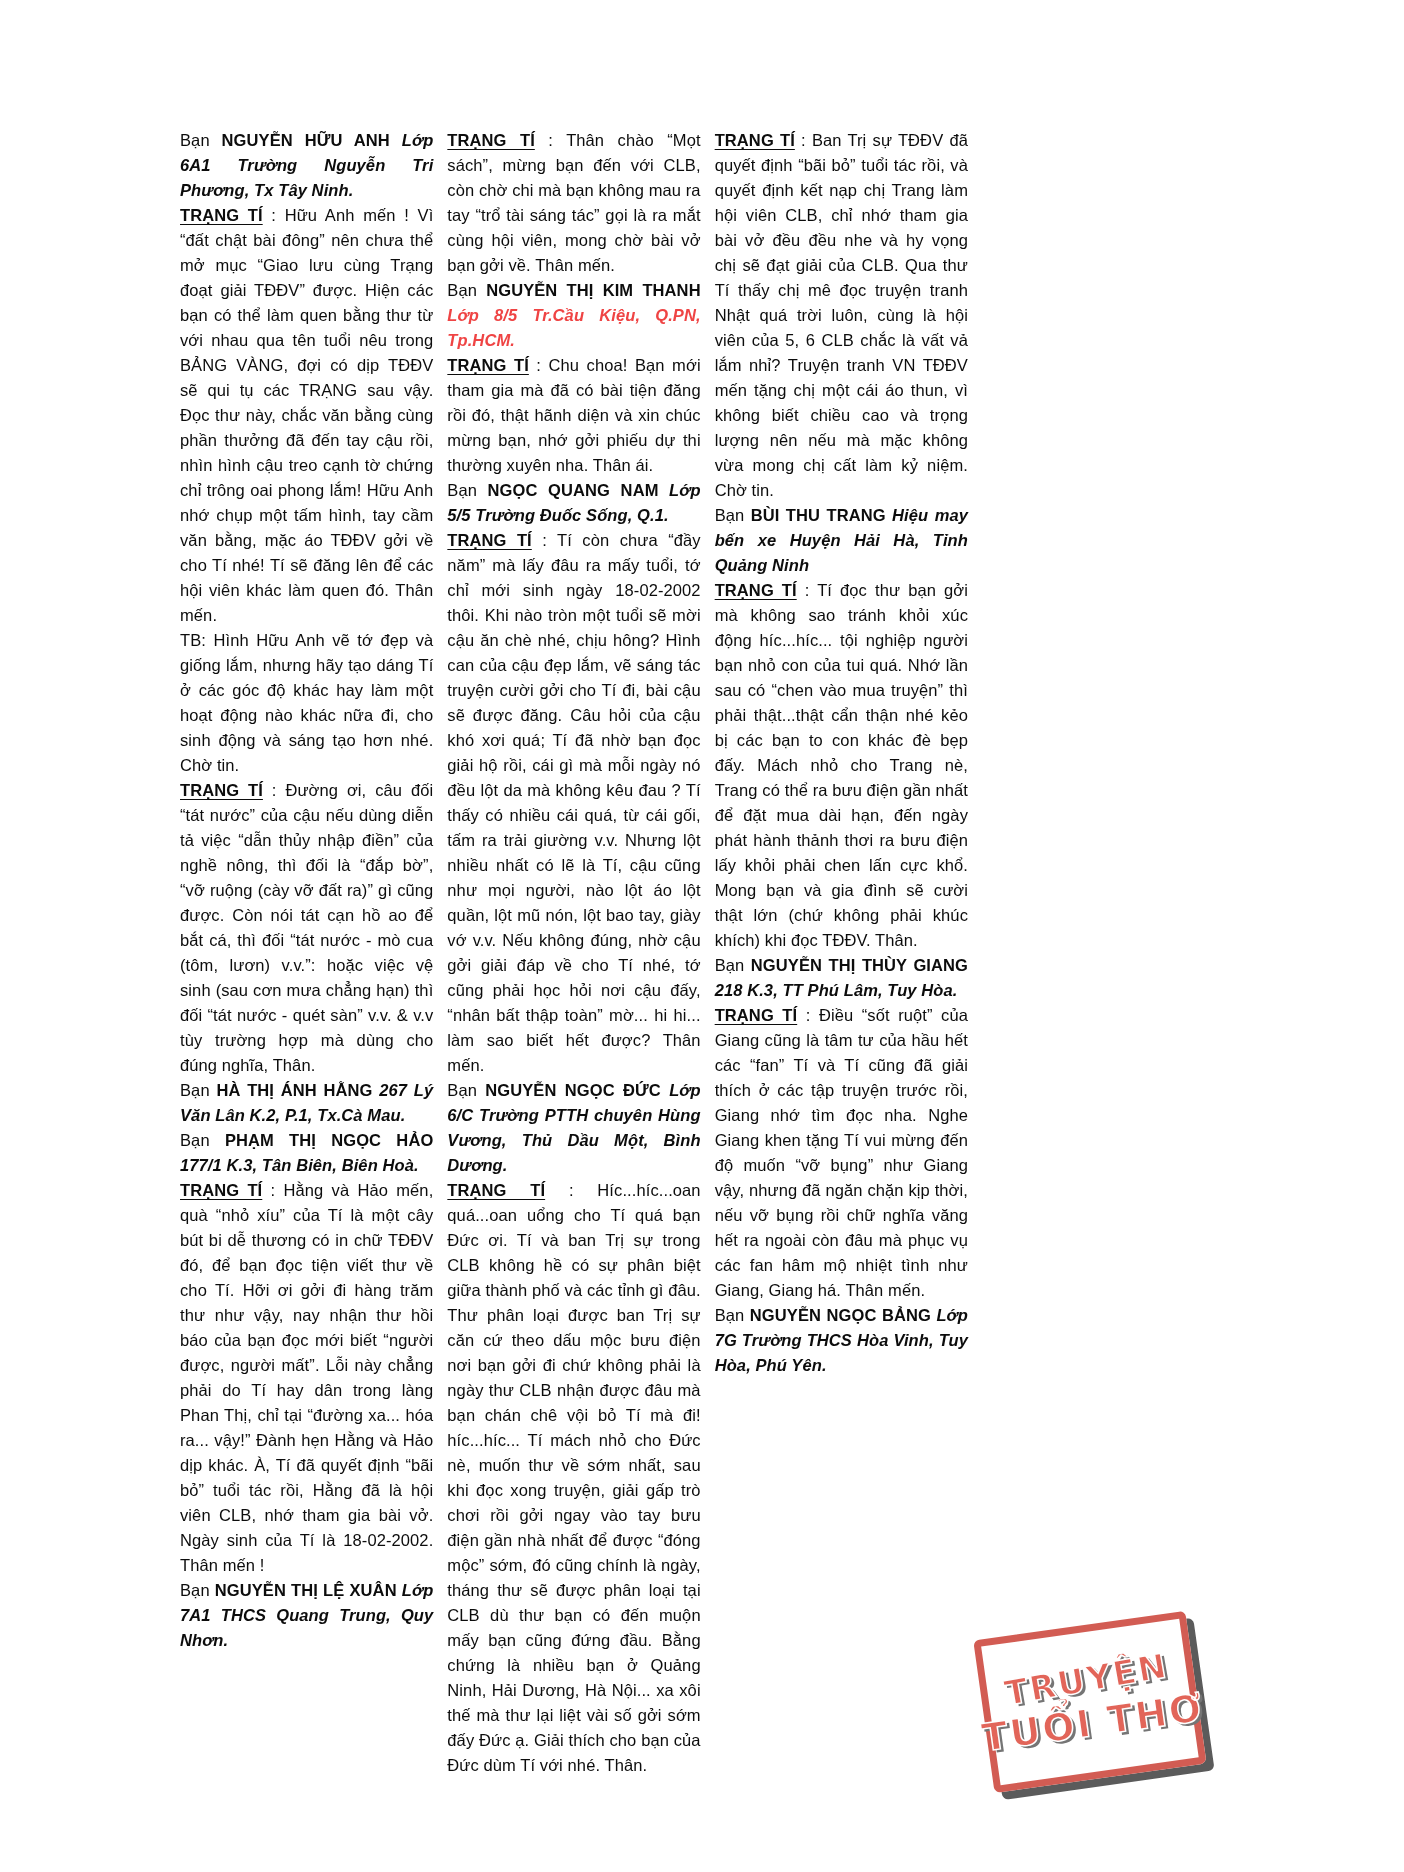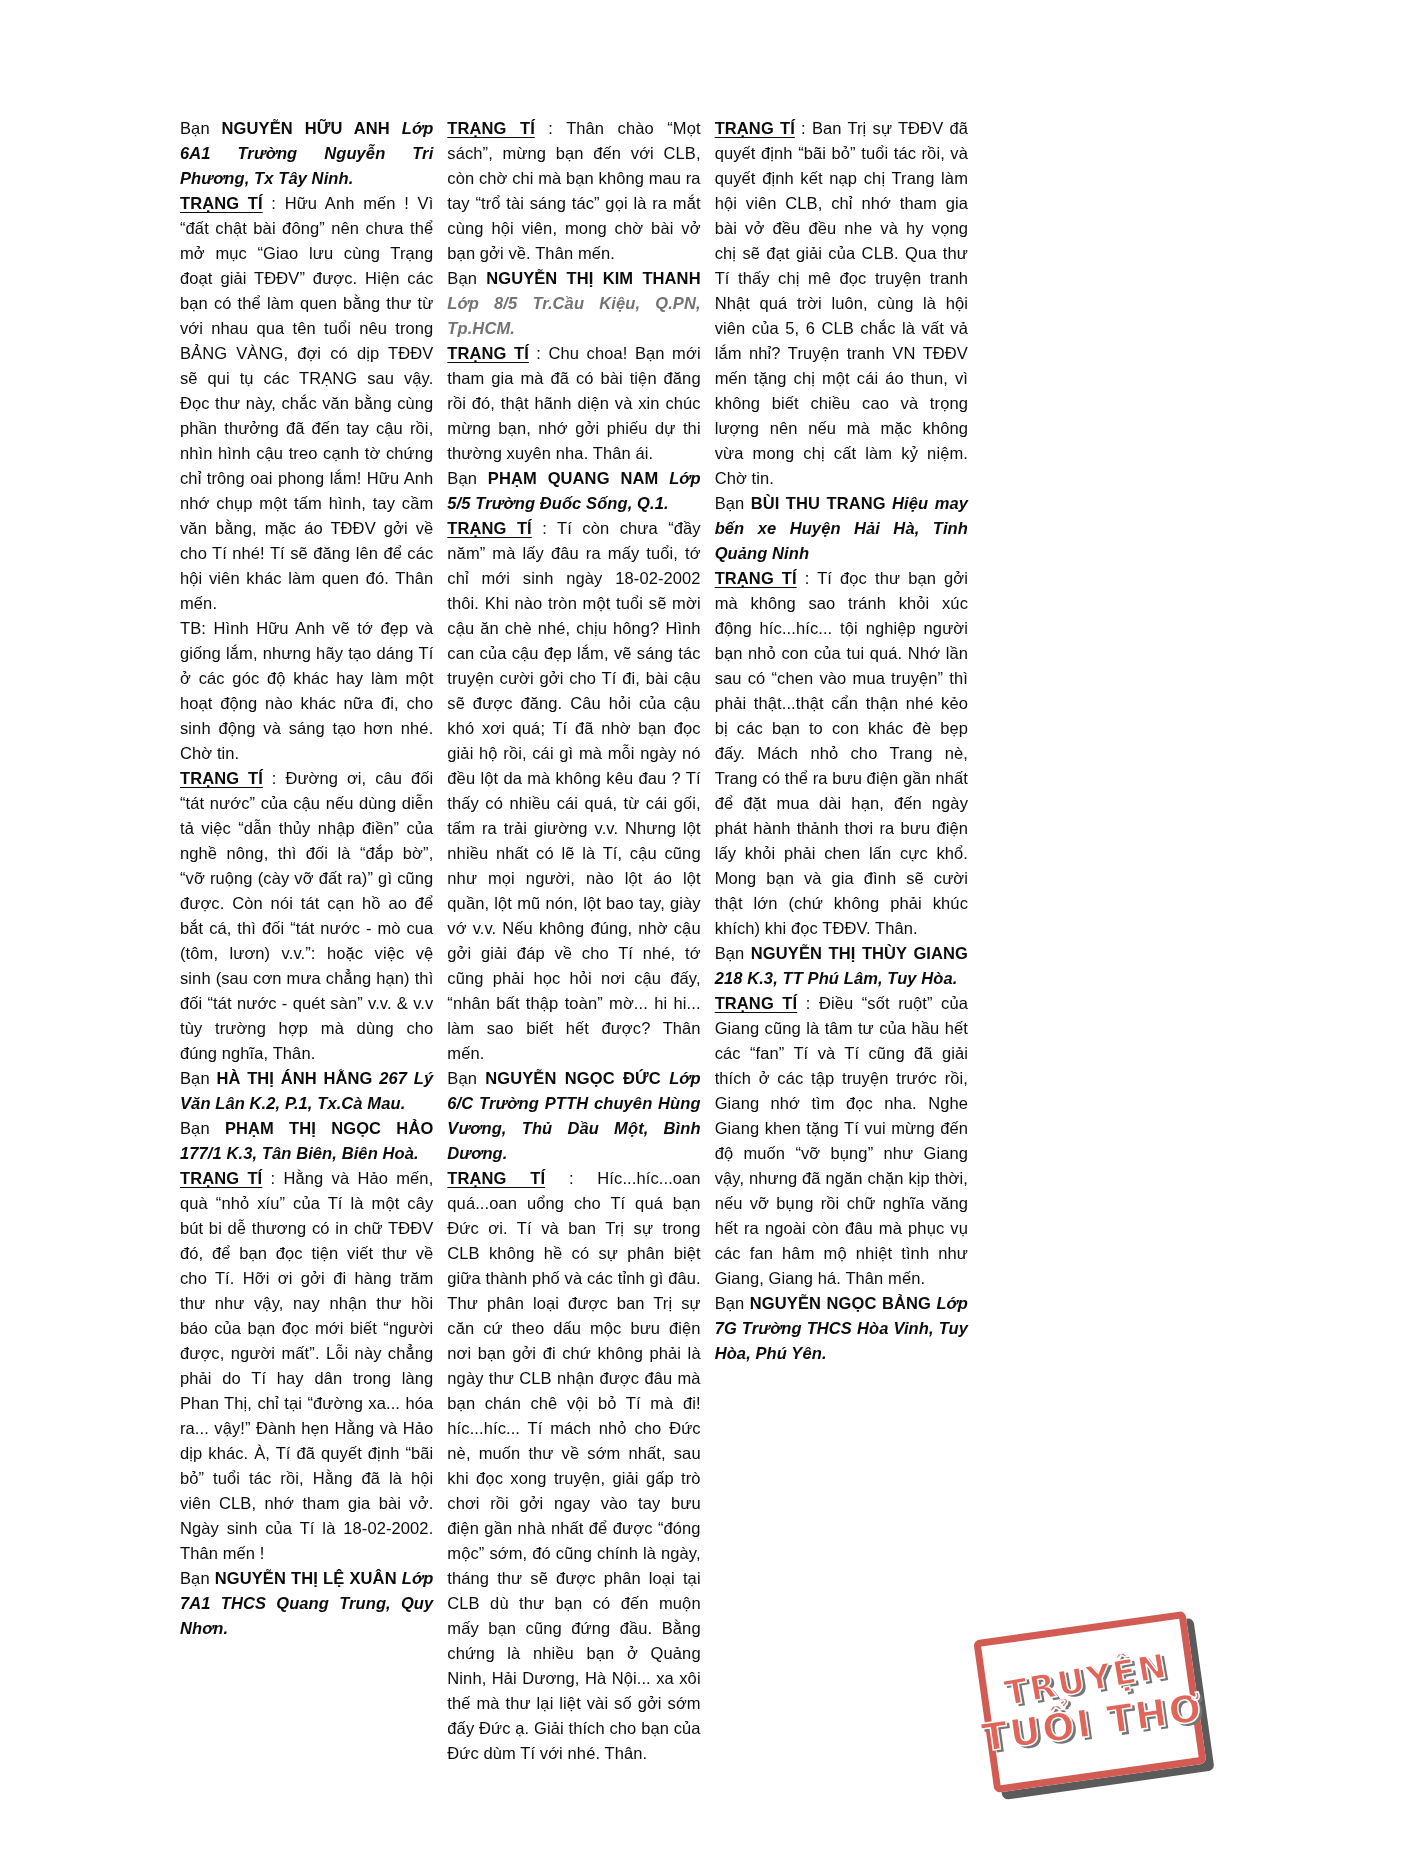--- a/index.html
+++ b/index.html
@@ -6,34 +6,34 @@
   body{
     width:1404px;height:1872px;
     background:#ffffff;
     position:relative;
     font-family:"Liberation Sans",sans-serif;
     color:#0c0c0c;
     overflow:hidden;
   }
   .page{position:absolute;inset:0;}
   .page-columns{
-    position:absolute;left:180px;top:116px;width:788px;
+    position:absolute;left:180px;top:128px;width:788px;
     display:flex;gap:14px;z-index:2;
   }
   .column{
     flex:1;min-width:0;
     font-size:16.5px;line-height:25px;
     text-align:justify;
     letter-spacing:.1px;
   }
   p.entry{margin:0;}
   .run-plain{font-weight:400;}
   .run-bold{font-weight:700;}
   .run-italic{font-style:italic;font-weight:700;}
-  .run-italic-faded{font-style:italic;font-weight:700;color:#737373;filter:blur(.4px);}
+  .run-italic-faded{font-style:italic;font-weight:700;color:#ef4444;filter:blur(.4px);}
   .run-label{font-weight:700;text-decoration:underline;text-underline-offset:3px;}
   
   .stamp{
     position:absolute;left:982px;top:1626px;width:200px;height:140px;
     transform:rotate(-8deg);z-index:1;opacity:.92;
   }
   .stamp-box{
     width:100%;height:100%;
     border:7px solid #cf4f45;border-radius:6px;
     box-shadow:7px 8px 0 #4e4e4e;
@@ -64,21 +64,21 @@
         <p class="entry"><span class="run-label">TRẠNG TÍ</span><span class="run-plain"> : Đường ơi, câu đối “tát nước” của cậu nếu dùng diễn tả việc “dẫn thủy nhập điền” của nghề nông, thì đối là “đắp bờ”, “vỡ ruộng (cày vỡ đất ra)” gì cũng được. Còn nói tát cạn hồ ao để bắt cá, thì đối “tát nước - mò cua (tôm, lươn) v.v.”: hoặc việc vệ sinh (sau cơn mưa chẳng hạn) thì đối “tát nước - quét sàn” v.v. &amp; v.v tùy trường hợp mà dùng cho đúng nghĩa, Thân.</span></p>
         <p class="entry"><span class="run-plain">Bạn </span><span class="run-bold">HÀ THỊ ÁNH HẰNG </span><span class="run-italic">267 Lý Văn Lân K.2, P.1, Tx.Cà Mau.</span></p>
         <p class="entry"><span class="run-plain">Bạn </span><span class="run-bold">PHẠM THỊ NGỌC HẢO </span><span class="run-italic">177/1 K.3, Tân Biên, Biên Hoà.</span></p>
         <p class="entry"><span class="run-label">TRẠNG TÍ</span><span class="run-plain"> : Hằng và Hảo mến, quà “nhỏ xíu” của Tí là một cây bút bi dễ thương có in chữ TĐĐV đó, để bạn đọc tiện viết thư về cho Tí. Hỡi ơi gởi đi hàng trăm thư như vậy, nay nhận thư hồi báo của bạn đọc mới biết “người được, người mất”. Lỗi này chẳng phải do Tí hay dân trong làng Phan Thị, chỉ tại “đường xa... hóa ra... vậy!” Đành hẹn Hằng và Hảo dịp khác. À, Tí đã quyết định “bãi bỏ” tuổi tác rồi, Hằng đã là hội viên CLB, nhớ tham gia bài vở. Ngày sinh của Tí là 18-02-2002. Thân mến !</span></p>
         <p class="entry"><span class="run-plain">Bạn </span><span class="run-bold">NGUYỄN THỊ LỆ XUÂN </span><span class="run-italic">Lớp 7A1 THCS Quang Trung, Quy Nhơn.</span></p>
       </div>
     <div class="column">
         <p class="entry"><span class="run-label">TRẠNG TÍ</span><span class="run-plain"> : Thân chào “Mọt sách”, mừng bạn đến với CLB, còn chờ chi mà bạn không mau ra tay “trổ tài sáng tác” gọi là ra mắt cùng hội viên, mong chờ bài vở bạn gởi về. Thân mến.</span></p>
         <p class="entry"><span class="run-plain">Bạn </span><span class="run-bold">NGUYỄN THỊ KIM THANH </span><span class="run-italic-faded">Lớp 8/5 Tr.Cầu Kiệu, Q.PN, Tp.HCM.</span></p>
         <p class="entry"><span class="run-label">TRẠNG TÍ</span><span class="run-plain"> : Chu choa! Bạn mới tham gia mà đã có bài tiện đăng rồi đó, thật hãnh diện và xin chúc mừng bạn, nhớ gởi phiếu dự thi thường xuyên nha. Thân ái.</span></p>
-        <p class="entry"><span class="run-plain">Bạn </span><span class="run-bold">PHẠM QUANG NAM </span><span class="run-italic">Lớp 5/5 Trường Đuốc Sống, Q.1.</span></p>
+        <p class="entry"><span class="run-plain">Bạn </span><span class="run-bold">NGỌC QUANG NAM </span><span class="run-italic">Lớp 5/5 Trường Đuốc Sống, Q.1.</span></p>
         <p class="entry"><span class="run-label">TRẠNG TÍ</span><span class="run-plain"> : Tí còn chưa “đầy năm” mà lấy đâu ra mấy tuổi, tớ chỉ mới sinh ngày 18-02-2002 thôi. Khi nào tròn một tuổi sẽ mời cậu ăn chè nhé, chịu hông? Hình can của cậu đẹp lắm, vẽ sáng tác truyện cười gởi cho Tí đi, bài cậu sẽ được đăng. Câu hỏi của cậu khó xơi quá; Tí đã nhờ bạn đọc giải hộ rồi, cái gì mà mỗi ngày nó đều lột da mà không kêu đau ? Tí thấy có nhiều cái quá, từ cái gối, tấm ra trải giường v.v. Nhưng lột nhiều nhất có lẽ là Tí, cậu cũng như mọi người, nào lột áo lột quần, lột mũ nón, lột bao tay, giày vớ v.v. Nếu không đúng, nhờ cậu gởi giải đáp về cho Tí nhé, tớ cũng phải học hỏi nơi cậu đấy, “nhân bất thập toàn” mờ... hi hi... làm sao biết hết được? Thân mến.</span></p>
         <p class="entry"><span class="run-plain">Bạn </span><span class="run-bold">NGUYỄN NGỌC ĐỨC </span><span class="run-italic">Lớp 6/C Trường PTTH chuyên Hùng Vương, Thủ Dầu Một, Bình Dương.</span></p>
         <p class="entry"><span class="run-label">TRẠNG TÍ</span><span class="run-plain"> : Híc...híc...oan quá...oan uổng cho Tí quá bạn Đức ơi. Tí và ban Trị sự trong CLB không hề có sự phân biệt giữa thành phố và các tỉnh gì đâu. Thư phân loại được ban Trị sự căn cứ theo dấu mộc bưu điện nơi bạn gởi đi chứ không phải là ngày thư CLB nhận được đâu mà bạn chán chê vội bỏ Tí mà đi! híc...híc... Tí mách nhỏ cho Đức nè, muốn thư về sớm nhất, sau khi đọc xong truyện, giải gấp trò chơi rồi gởi ngay vào tay bưu điện gần nhà nhất để được “đóng mộc” sớm, đó cũng chính là ngày, tháng thư sẽ được phân loại tại CLB dù thư bạn có đến muộn mấy bạn cũng đứng đầu. Bằng chứng là nhiều bạn ở Quảng Ninh, Hải Dương, Hà Nội... xa xôi thế mà thư lại liệt vài số gởi sớm đấy Đức ạ. Giải thích cho bạn của Đức dùm Tí với nhé. Thân.</span></p>
       </div>
     <div class="column">
         <p class="entry"><span class="run-label">TRẠNG TÍ</span><span class="run-plain"> : Ban Trị sự TĐĐV đã quyết định “bãi bỏ” tuổi tác rồi, và quyết định kết nạp chị Trang làm hội viên CLB, chỉ nhớ tham gia bài vở đều đều nhe và hy vọng chị sẽ đạt giải của CLB. Qua thư Tí thấy chị mê đọc truyện tranh Nhật quá trời luôn, cùng là hội viên của 5, 6 CLB chắc là vất vả lắm nhỉ? Truyện tranh VN TĐĐV mến tặng chị một cái áo thun, vì không biết chiều cao và trọng lượng nên nếu mà mặc không vừa mong chị cất làm kỷ niệm. Chờ tin.</span></p>
         <p class="entry"><span class="run-plain">Bạn </span><span class="run-bold">BÙI THU TRANG </span><span class="run-italic">Hiệu may bến xe Huyện Hải Hà, Tỉnh Quảng Ninh</span></p>
         <p class="entry"><span class="run-label">TRẠNG TÍ</span><span class="run-plain"> : Tí đọc thư bạn gởi mà không sao tránh khỏi xúc động híc...híc... tội nghiệp người bạn nhỏ con của tui quá. Nhớ lần sau có “chen vào mua truyện” thì phải thật...thật cẩn thận nhé kẻo bị các bạn to con khác đè bẹp đấy. Mách nhỏ cho Trang nè, Trang có thể ra bưu điện gần nhất để đặt mua dài hạn, đến ngày phát hành thảnh thơi ra bưu điện lấy khỏi phải chen lấn cực khổ. Mong bạn và gia đình sẽ cười thật lớn (chứ không phải khúc khích) khi đọc TĐĐV. Thân.</span></p>
         <p class="entry"><span class="run-plain">Bạn </span><span class="run-bold">NGUYỄN THỊ THÙY GIANG </span><span class="run-italic">218 K.3, TT Phú Lâm, Tuy Hòa.</span></p>
         <p class="entry"><span class="run-label">TRẠNG TÍ</span><span class="run-plain"> : Điều “sốt ruột” của Giang cũng là tâm tư của hầu hết các “fan” Tí và Tí cũng đã giải thích ở các tập truyện trước rồi, Giang nhớ tìm đọc nha. Nghe Giang khen tặng Tí vui mừng đến độ muốn “vỡ bụng” như Giang vậy, nhưng đã ngăn chặn kịp thời, nếu vỡ bụng rồi chữ nghĩa văng hết ra ngoài còn đâu mà phục vụ các fan hâm mộ nhiệt tình như Giang, Giang há. Thân mến.</span></p>

